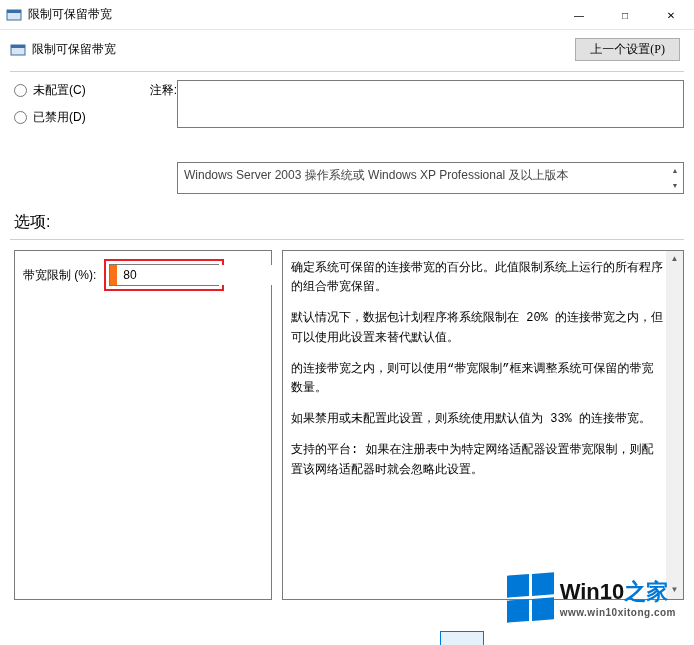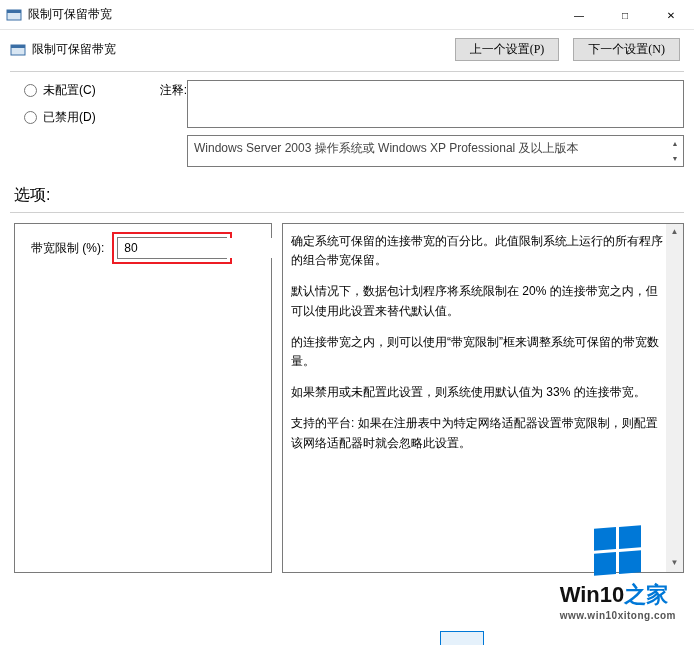--- a/index.html
+++ b/index.html
@@ -59,22 +59,22 @@
       align-items: center;
       justify-content: center;
     }
 
     hr.sep { border: none; border-top: 1px solid #d0d0d0; margin: 4px 10px 0 10px; }
 
     
     .config-area {
       display: grid;
       grid-template-columns: 115px 48px 1fr;
-      padding: 8px 10px 0 24px;
-      row-gap: 4px;
+      padding: 8px 10px 0 14px;
+      row-gap: 21px;
       align-items: start;
     }
     .radio-group { grid-column: 1; display: flex; flex-direction: column; gap: 10px; padding-top: 2px; }
     .radio-row { display: flex; align-items: center; gap: 6px; font-size: 12px; white-space: nowrap; }
     .radio-row input[type=radio] { width: 13px; height: 13px; }
 
     .label-col { grid-column: 2; text-align: right; padding-top: 2px; font-size: 12px; }
     .field-col { grid-column: 3; }
 
     .textarea-field {
@@ -135,46 +135,47 @@
     .help-panel {
       flex: 1;
       border: 1px solid #7a7a7a;
       background: #fff;
       padding: 8px 20px 8px 8px;
       font-size: 12px;
       line-height: 1.6;
       position: relative;
       overflow: hidden;
     }
-    .help-panel p { margin-bottom: 12px; }
+    .help-panel p { margin-bottom: 12px; font-family: Liberation Mono, monospace; }
     .help-scroll {
       position: absolute; right: 0; top: 0; bottom: 0; width: 17px;
       background: #f0f0f0;
       display: flex; flex-direction: column;
     }
     .help-scroll .arr {
       height: 17px; display:flex; align-items:center; justify-content:center;
       font-size: 8px; color: #606060;
     }
     .help-scroll .track { flex:1; }
 
-    .opt-row { display: flex; align-items: center; gap: 8px; margin-left: 8px; }
+    .opt-row { display: flex; align-items: center; gap: 8px; }
     .opt-label { font-size: 12px; white-space: nowrap; }
     .spinner-wrap {
       position: relative;
       border: 2px solid #ed1c24;
       padding: 3px;
       display: inline-flex;
     }
     .spinner {
       width: 110px;
       display: flex;
       border: 1px solid #7a7a7a;
       background: #f97316;
       height: 22px;
+      padding-left: 7px;
     }
     .spinner input {
       flex: 1; border: none; outline: none;
       font-size: 12px; padding: 0 6px; font-family: inherit;
     }
     .spinner .spin-btns {
       width: 16px; display: flex; flex-direction: column;
       border-left: 1px solid #c0c0c0;
     }
     .spinner .spin-btns div {
@@ -185,21 +186,20 @@
 
     
     .watermark {
       position: absolute;
       right: 18px;
       bottom: 24px;
       display: flex;
       align-items: center;
       gap: 6px;
       pointer-events: none;
-      flex-direction: column;
     }
     .win-logo { display: grid; grid-template-columns: 22px 22px; grid-template-rows: 22px 22px; gap: 3px; transform: skewY(-4deg); }
     .win-logo div { background: #0078d7; }
     .wm-text { display:flex; flex-direction:column; font-weight: 600; }
     .wm-text .big { font-size: 22px; color:#111; }
     .wm-text .big .accent { color:#0078d7; }
     .wm-text .small { font-size: 10px; color:#555; letter-spacing: 0.5px; }
 
     
     .bottom-frag {
@@ -234,23 +234,20 @@
     <svg width="16" height="16" viewBox="0 0 16 16">
       <rect x="1" y="3" width="14" height="10" fill="#d8e6f3" stroke="#3a6ea5"></rect>
       <rect x="1" y="3" width="14" height="3" fill="#3a6ea5"></rect>
     </svg>
   </span>
   <span class="subtitle">限制可保留带宽</span>
   <div class="nav-buttons">
     <button class="btn">
       <span>上一个设置(P)</span>
     </button>
-    <button class="btn">
-      <span>下一个设置(N)</span>
-    </button>
   </div>
 </div>
 <hr class="sep">
 
 <div class="config-area">
 
   <div class="radio-group" style="grid-row: 1 / span 2;">
     <label class="radio-row">
       <input type="radio" name="state" style="">
       <span>未配置(C)</span>
@@ -259,21 +256,21 @@
       <input type="radio" name="state" style="">
       <span>已禁用(D)</span>
     </label>
   </div>
 
   <div class="label-col">注释:</div>
   <div class="field-col">
     <textarea class="textarea-field" style=""></textarea>
   </div>
 
-  <div class="field-col platform-wrap" style="grid-row:2;">
+  <div class="field-col platform-wrap" style="grid-row:2;margin-top:10px;">
     <div class="platform-field">
       <span>Windows Server 2003 操作系统或 Windows XP Professional 及以上版本</span>
     </div>
     <div class="spin-arrows">
       <div>▲</div>
       <div>▼</div>
     </div>
   </div>
 </div>
 

